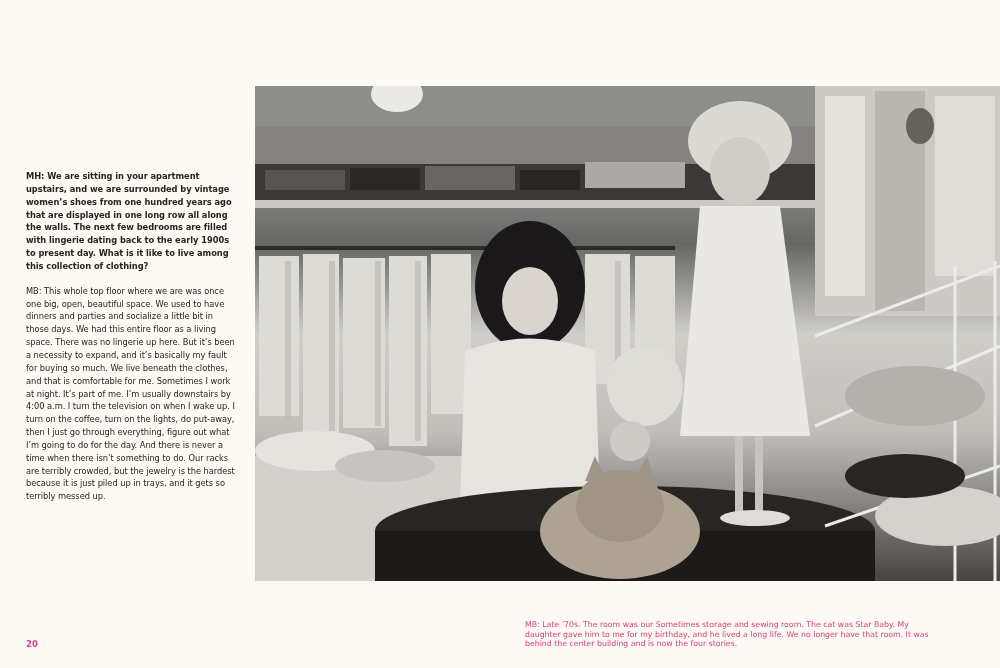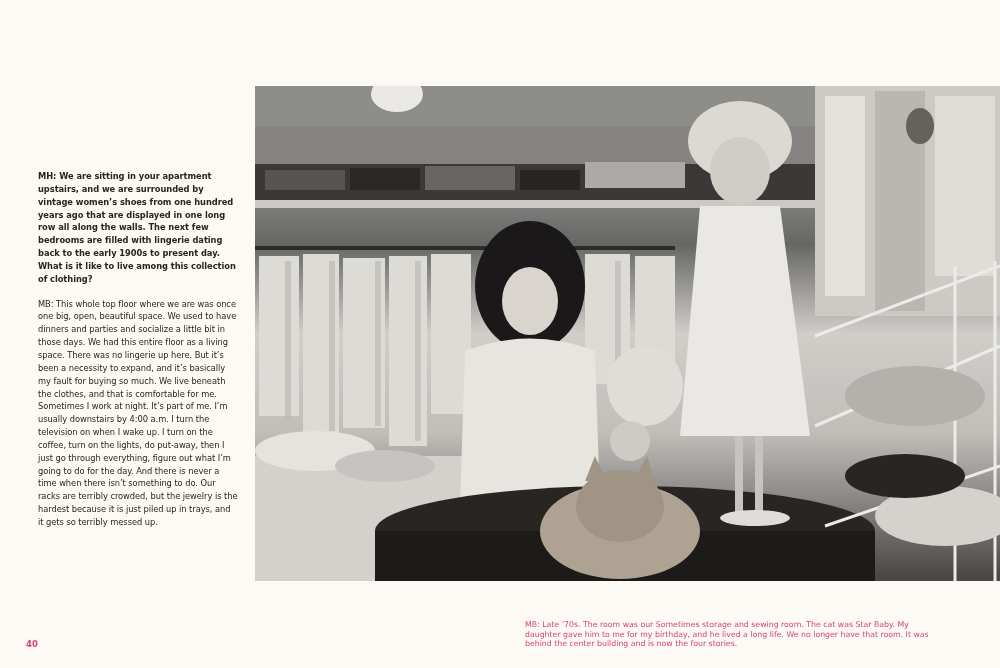--- a/index.html
+++ b/index.html
@@ -6,21 +6,21 @@
     body {
       width:1000px; height:668px; overflow:hidden; position:relative;
       background:#fdf9f4;
       font-family: "DejaVu Sans", "Liberation Sans", sans-serif;
       color:#2b2421;
     }
     .left-text {
       position:absolute; left:26px; top:170px; width:212px;
       font-size:8.3px; line-height:12.85px; letter-spacing:-0.05px;
     }
-    .left-text p { margin:0 0 12px 12px; }
+    .left-text p { margin:0 0 12px 0; }
     .left-text .q { font-weight:bold; }
     .photo {
       position:absolute; left:255px; top:86px; width:745px; height:495px;
       overflow:hidden;
       background: linear-gradient(180deg,#7a7a78 0%,#8d8d8b 20%,#6b6b69 32%,#d9d7d2 50%,#c8c6c1 70%,#4a4846 100%);
     }
     .photo svg { display:block; }
     .caption {
       position:absolute; left:525px; top:620px; width:410px;
       font-size:7.8px; line-height:9.6px; color:#d2447b;
@@ -114,14 +114,14 @@
     <ellipse cx="660" cy="310" rx="70" ry="30" fill="#bcb9b4"></ellipse>
     <ellipse cx="690" cy="430" rx="70" ry="30" fill="#dedbd6"></ellipse>
     <ellipse cx="650" cy="390" rx="60" ry="22" fill="#2a2826"></ellipse>
 
     <rect x="0" y="0" width="745" height="495" fill="#000" opacity="0.04"></rect>
   </svg>
 </div>
 
 <div class="caption">MB: Late ’70s. The room was our Sometimes storage and sewing room. The cat was Star Baby. My daughter gave him to me for my birthday, and he lived a long life. We no longer have that room. It was behind the center building and is now the four stories.</div>
 
-<div class="page-num pn-left">40</div>
+<div class="page-num pn-left">20</div>
 <div class="page-num pn-right">31</div>
 
 </body></html>

